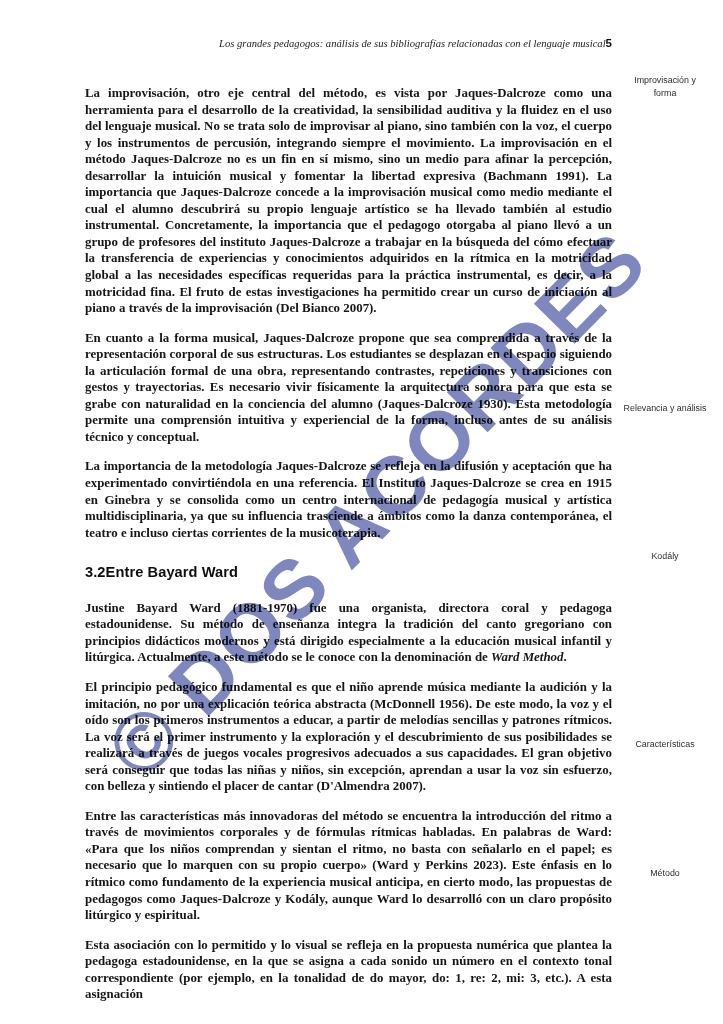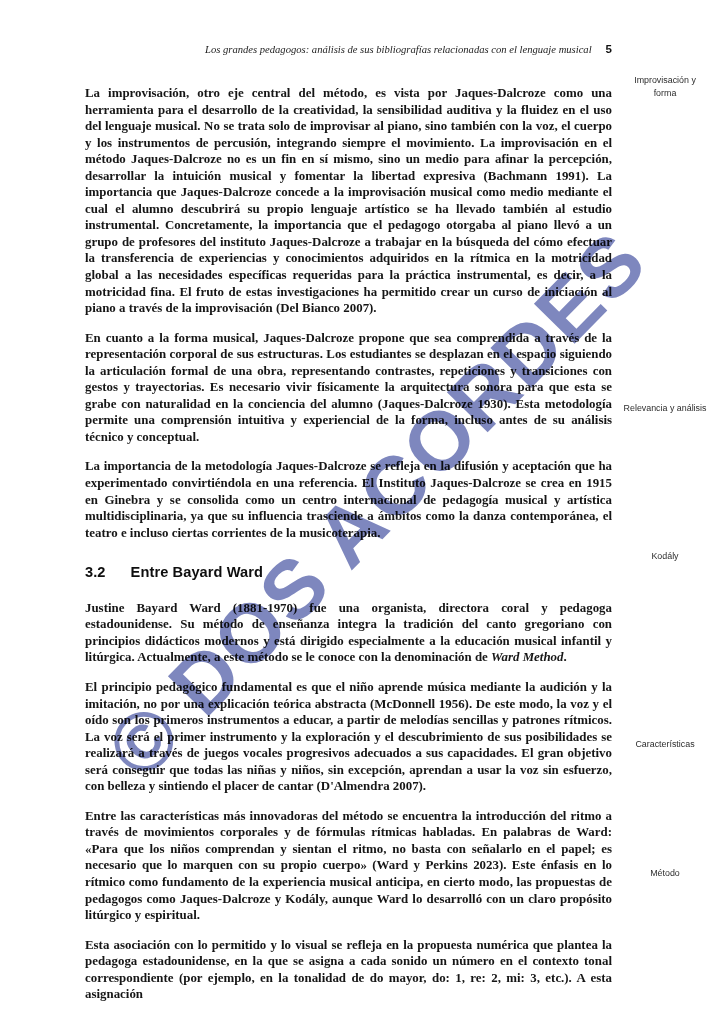--- a/index.html
+++ b/index.html
@@ -13,22 +13,20 @@
   }
   
   .running-header {
     position: absolute;
     top: 37px;
     left: 85px;
     width: 527px;
     display: flex;
     justify-content: flex-end;
     align-items: baseline;
-    gap: 14px;
-    margin-top: 6px;
   }
   .running-title {
     font-family: "Liberation Serif", serif;
     font-style: italic;
     font-size: 10.6px;
     color: #1c1c1c;
     white-space: nowrap;
   }
   .page-number {
     font-family: "Liberation Sans", sans-serif;
@@ -55,21 +53,21 @@
   }
   .section-heading {
     font-family: "Liberation Sans", sans-serif;
     font-size: 14.6px;
     font-weight: 700;
     color: #0e0e0e;
     margin: 23px 0 19px 0;
     text-align: left;
     letter-spacing: 0.1px;
   }
-  .section-heading .section-num { margin-right: 25px; }
+  .section-heading .section-num { margin-right: 0; }
   .italic { font-style: italic; }
   
   .margin-note {
     position: absolute;
     left: 622px;
     width: 86px;
     font-family: "Liberation Sans", sans-serif;
     font-size: 8.9px;
     line-height: 12.8px;
     color: #2d2d2d;

